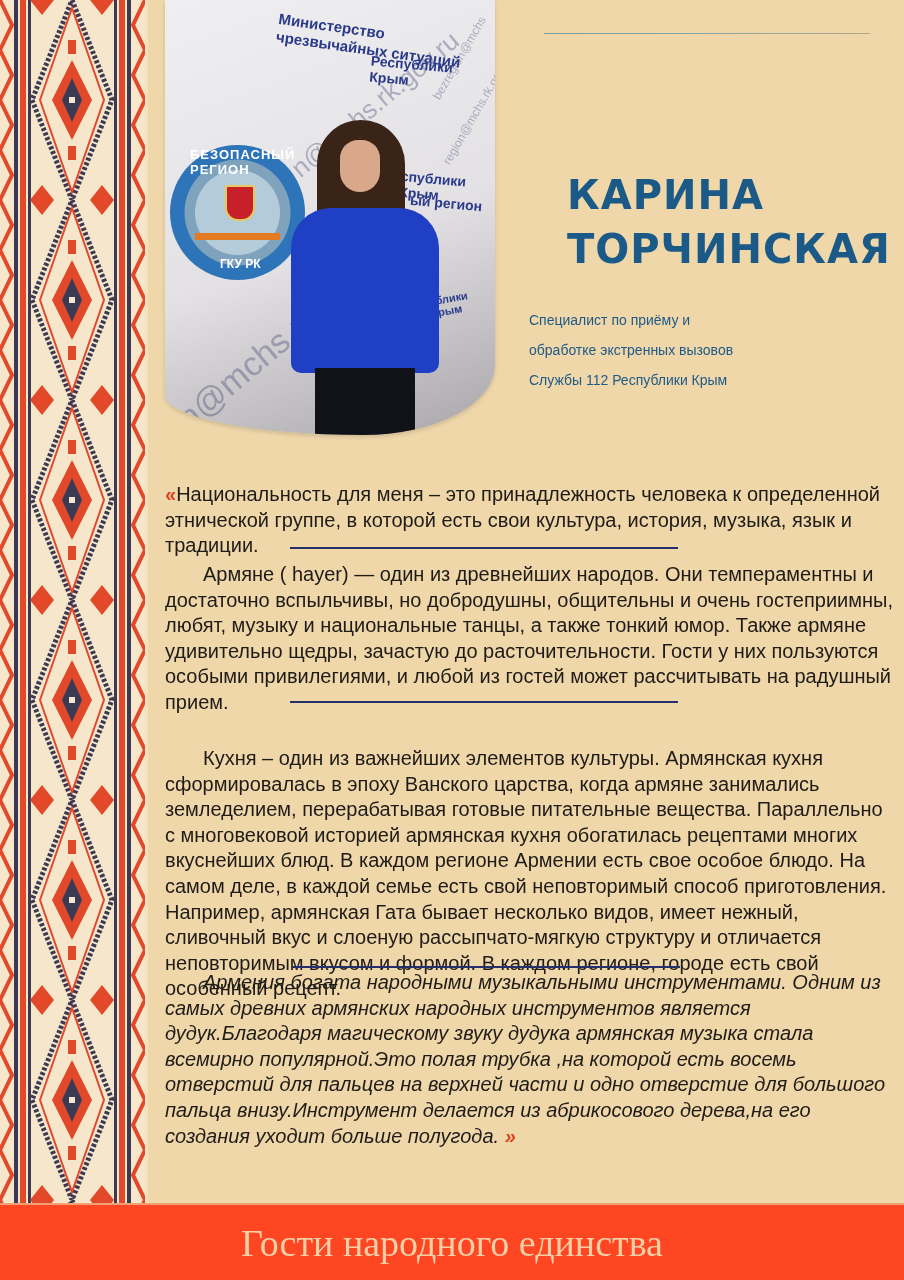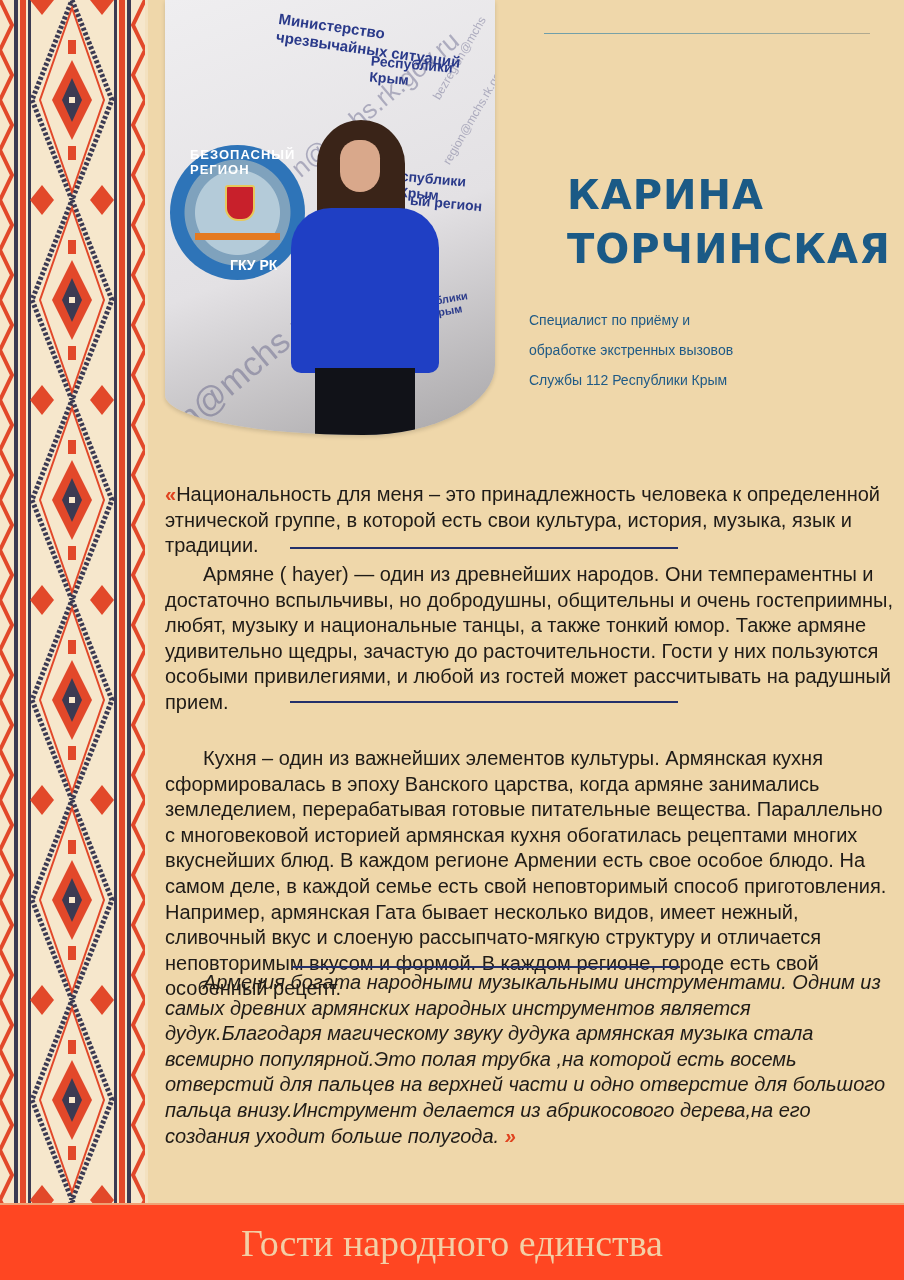--- a/index.html
+++ b/index.html
@@ -66,21 +66,21 @@
       position: absolute; left: 55px; top: 40px; width: 26px; height: 32px; background: #c8202b;
       border-radius: 3px 3px 13px 13px; border: 2px solid #e7c85a;
     }
     .emblem .band {
       position: absolute; left: 25px; top: 88px; width: 85px; height: 7px; background: #e47a21;
     }
     .emblem .ring-text-top {
       position: absolute; left: 20px; top: 2px; color: #fff; font-size: 13px; font-weight: bold; letter-spacing: 1px;
     }
     .emblem .ring-text-bottom {
-      position: absolute; left: 60px; top: 112px; color: #fff; font-size: 14px; font-weight: bold;
+      position: absolute; left: 50px; top: 112px; color: #fff; font-size: 12px; font-weight: bold;
     }
     .person { position: absolute; left: 120px; top: 120px; width: 160px; height: 320px; }
     .hair {
       position: absolute; left: 32px; top: 0; width: 88px; height: 170px;
       background: #3a2418; border-radius: 45px 45px 20px 20px;
     }
     .face {
       position: absolute; left: 55px; top: 20px; width: 40px; height: 52px; background: #d9a88b; border-radius: 20px 20px 22px 22px;
     }
     .sweater {

